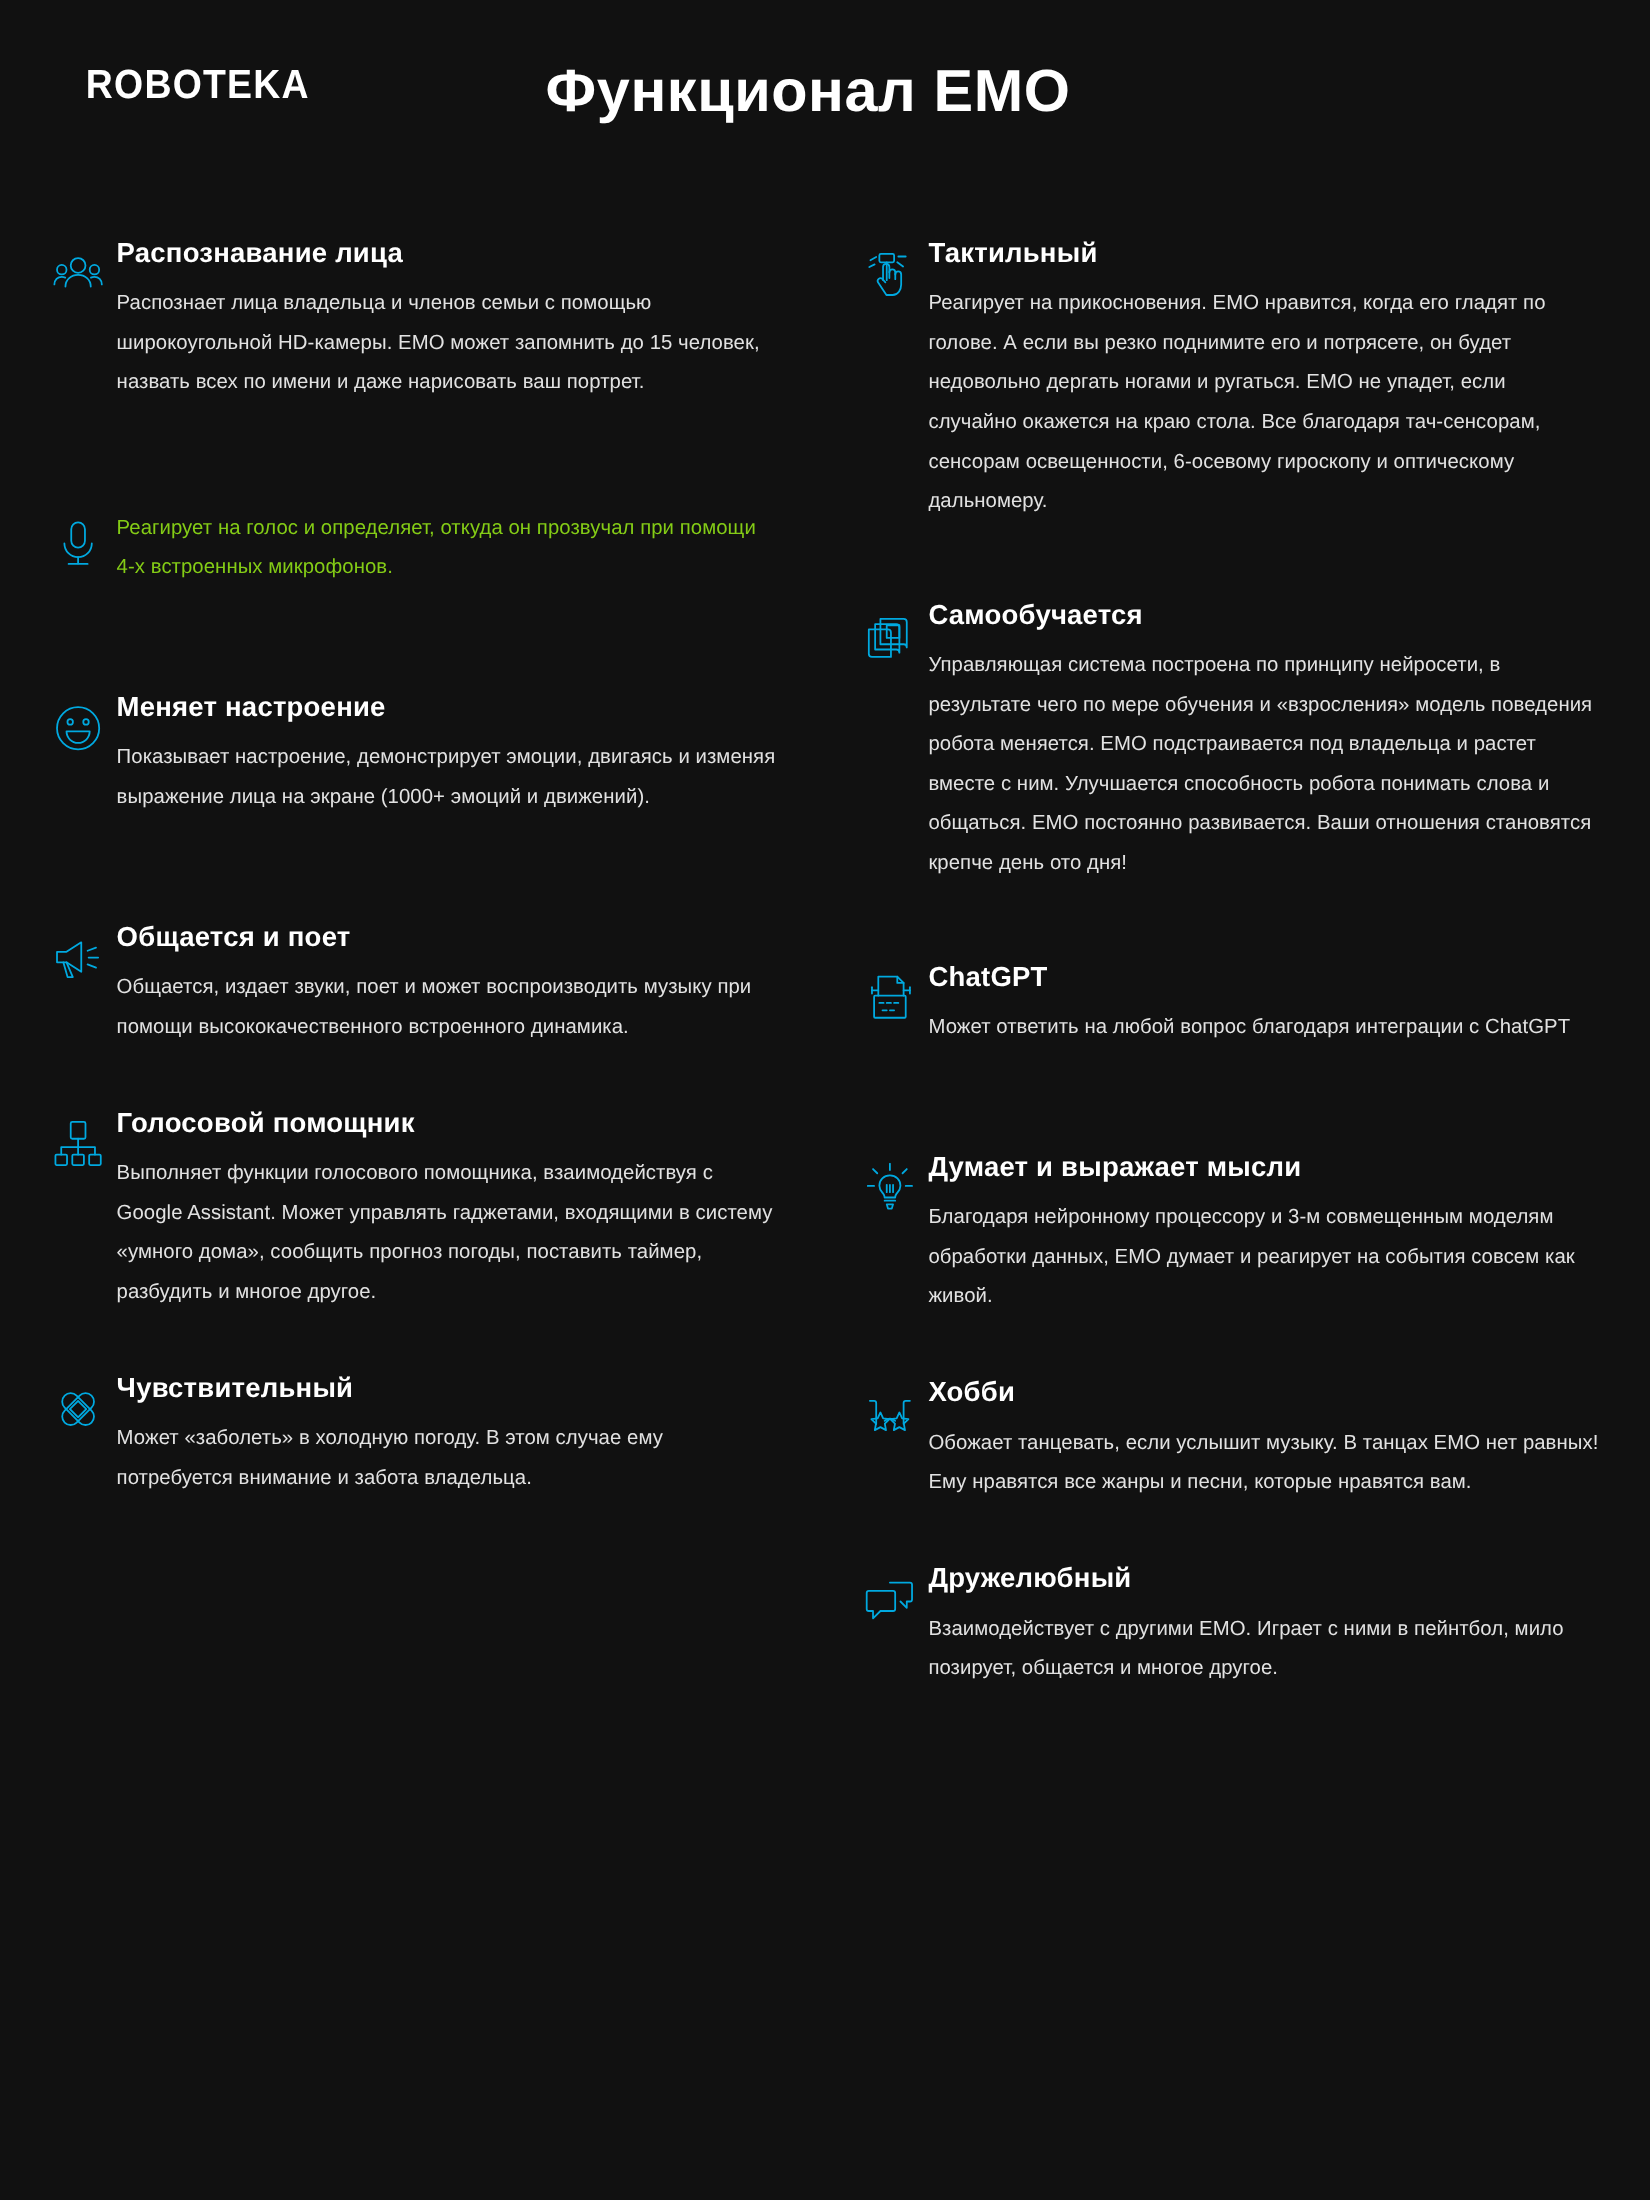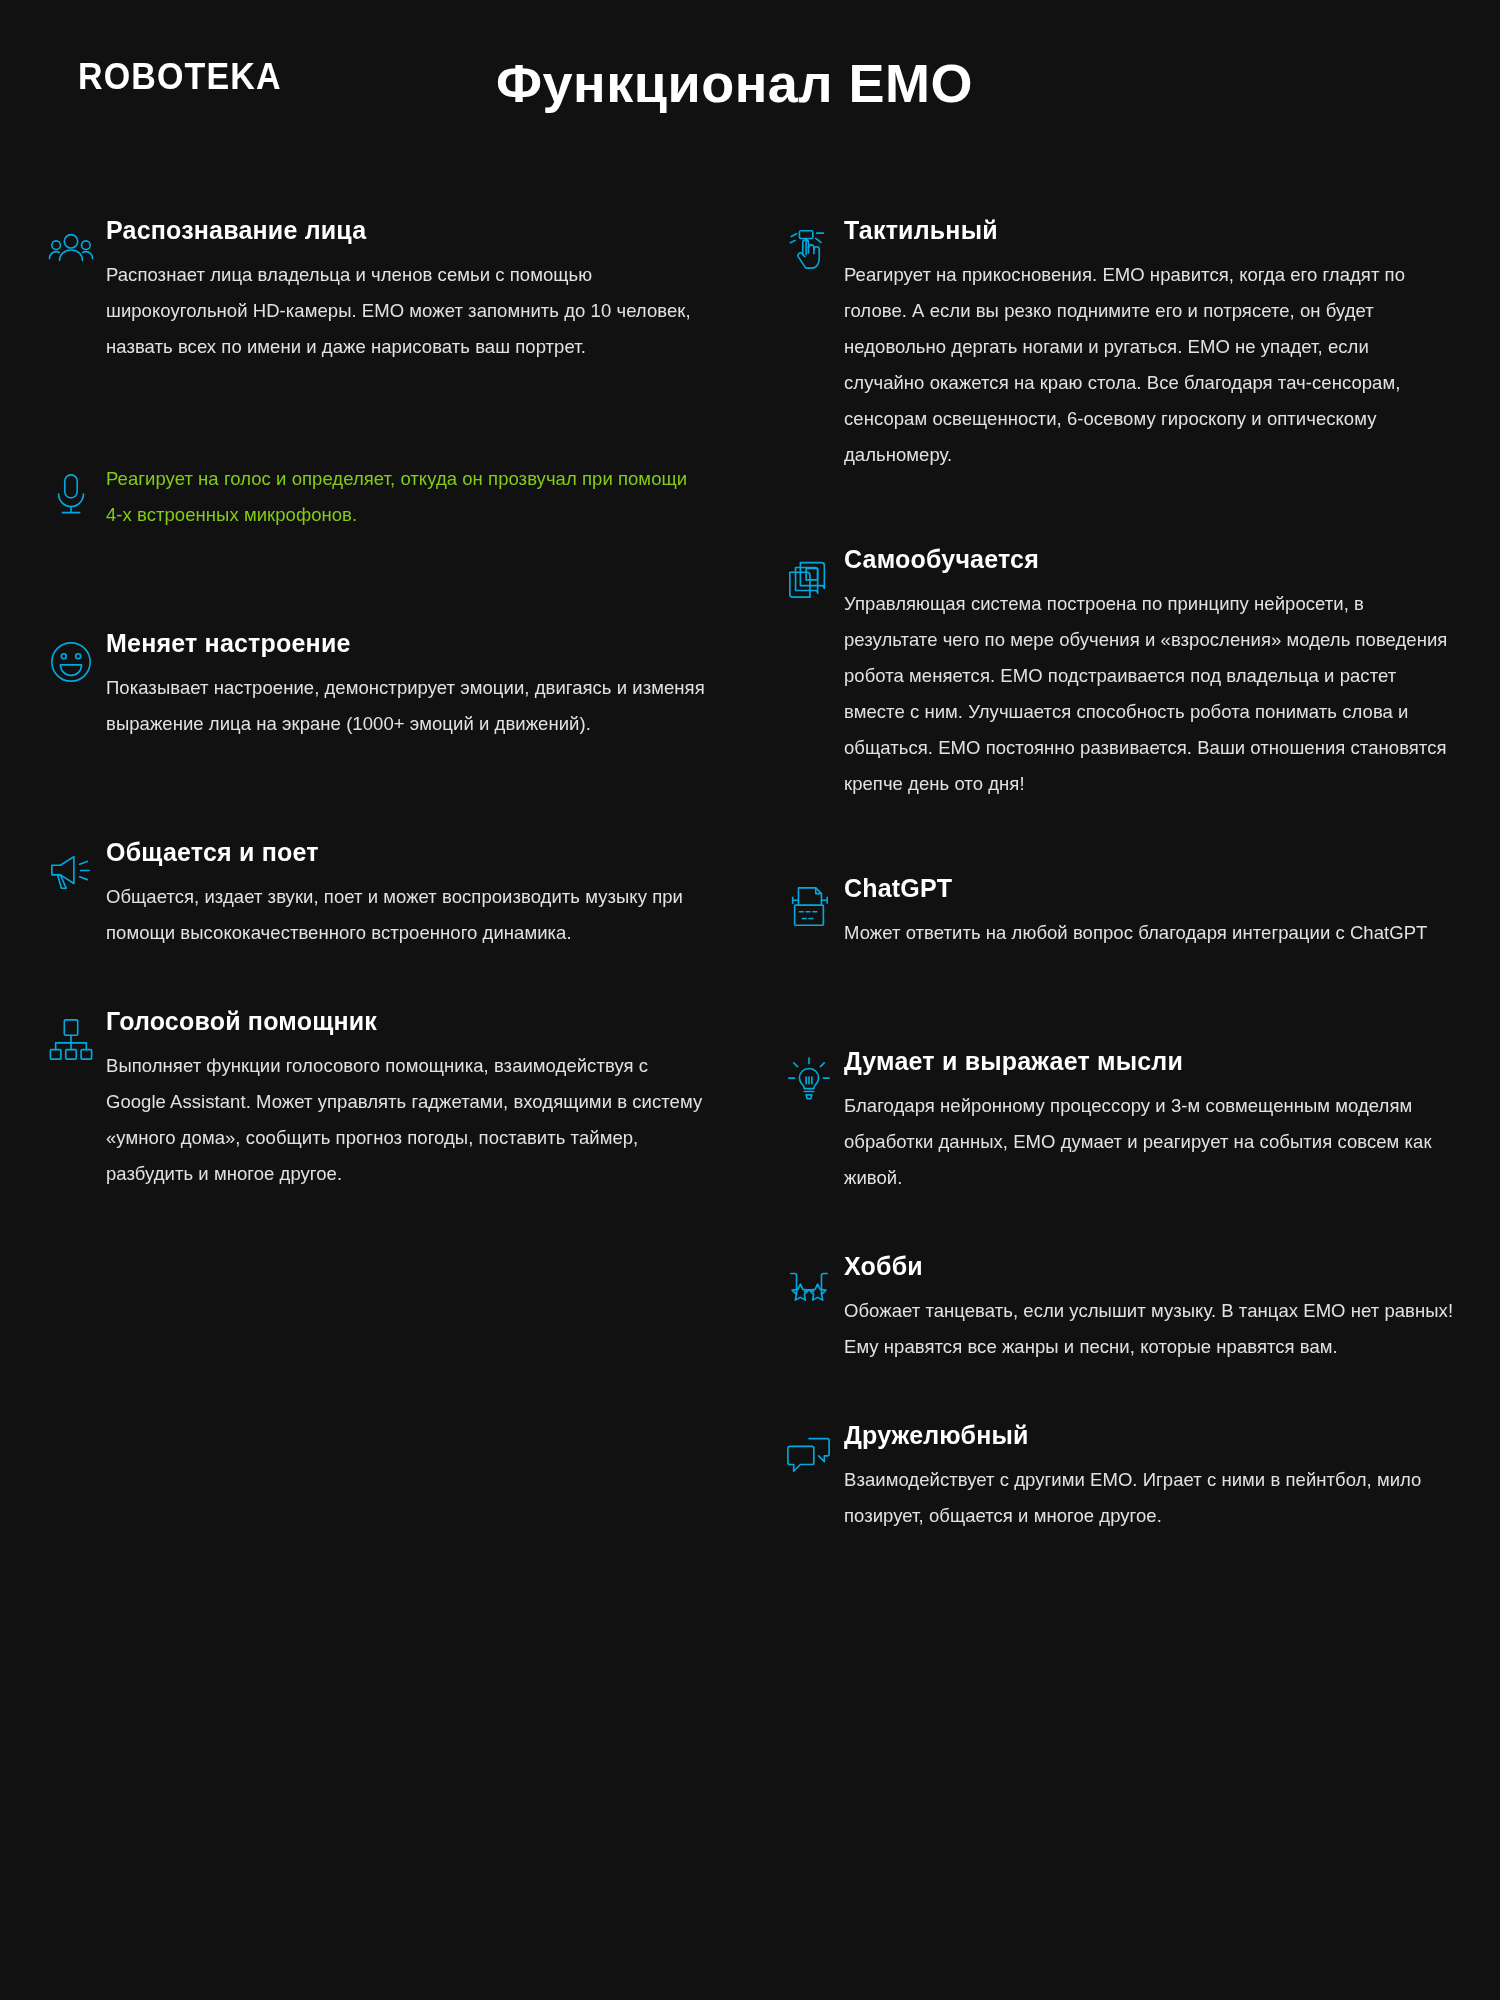--- a/index.html
+++ b/index.html
@@ -152,21 +152,21 @@
             <circle cx="24" cy="16" r="7"></circle>
             <path d="M12 36c0-6.6 5.4-11 12-11s12 4.4 12 11"></path>
             <circle cx="8.5" cy="20" r="4.5"></circle>
             <path d="M1.5 34c0-4.3 3.1-7.2 7-7.2 1.2 0 2.3.25 3.3.72"></path>
             <circle cx="39.5" cy="20" r="4.5"></circle>
             <path d="M46.5 34c0-4.3-3.1-7.2-7-7.2-1.2 0-2.3.25-3.3.72"></path>
           </svg>
         </div>
         <div class="feature-body">
           <div class="feature-title">Распознавание лица</div>
-          <div class="feature-text" style="color: rgb(226, 226, 226);">Распознает лица владельца и членов семьи с помощью широкоугольной HD-камеры. EMO может запомнить до 10 человек, назвать всех по имени и даже нарисовать ваш портрет.</div>
+          <div class="feature-text" style="color: rgb(226, 226, 226);">Распознает лица владельца и членов семьи с помощью широкоугольной HD-камеры. EMO может запомнить до 15 человек, назвать всех по имени и даже нарисовать ваш портрет.</div>
         </div>
       </div>
 
       <div class="feature gap-xl">
         <div class="feature-icon">
           <svg viewBox="0 0 48 48" aria-hidden="true" style="stroke: rgb(0, 169, 224);">
             <rect x="17.5" y="4" width="13" height="24" rx="6.5"></rect>
             <path d="M11 24c0 7.2 5.8 13 13 13s13-5.8 13-13"></path>
             <line x1="24" y1="37" x2="24" y2="43"></line>
             <line x1="15" y1="43.5" x2="33" y2="43.5"></line>
@@ -219,20 +219,33 @@
             <rect x="18.5" y="34" width="11" height="10" rx="1.2"></rect>
             <rect x="34.5" y="34" width="11" height="10" rx="1.2"></rect>
           </svg>
         </div>
         <div class="feature-body">
           <div class="feature-title">Голосовой помощник</div>
           <div class="feature-text" style="color: rgb(226, 226, 226);">Выполняет функции голосового помощника, взаимодействуя с Google Assistant. Может управлять гаджетами, входящими в систему «умного дома», сообщить прогноз погоды, поставить таймер, разбудить и многое другое.</div>
         </div>
       </div>
 
+      <div class="feature gap-s">
+        <div class="feature-icon">
+          <svg viewBox="0 0 48 48" aria-hidden="true" style="stroke: rgb(0, 169, 224);">
+            <rect x="6" y="16" width="36" height="16" rx="8" transform="rotate(45 24 24)"></rect>
+            <rect x="6" y="16" width="36" height="16" rx="8" transform="rotate(-45 24 24)"></rect>
+            <rect x="18.5" y="18.5" width="11" height="11" transform="rotate(45 24 24)"></rect>
+          </svg>
+        </div>
+        <div class="feature-body">
+          <div class="feature-title">Чувствительный</div>
+          <div class="feature-text" style="color: rgb(226, 226, 226);">Может «заболеть» в холодную погоду. В этом случае ему потребуется внимание и забота владельца.</div>
+        </div>
+      </div>
 
     </div>
 
     <div class="column col-right">
 
       <div class="feature gap-l">
         <div class="feature-icon">
           <svg viewBox="0 0 48 48" aria-hidden="true" style="stroke: rgb(0, 169, 224);">
             <rect x="14" y="5" width="14" height="8" rx="1.5"></rect>
             <path d="M21 13v17"></path>

